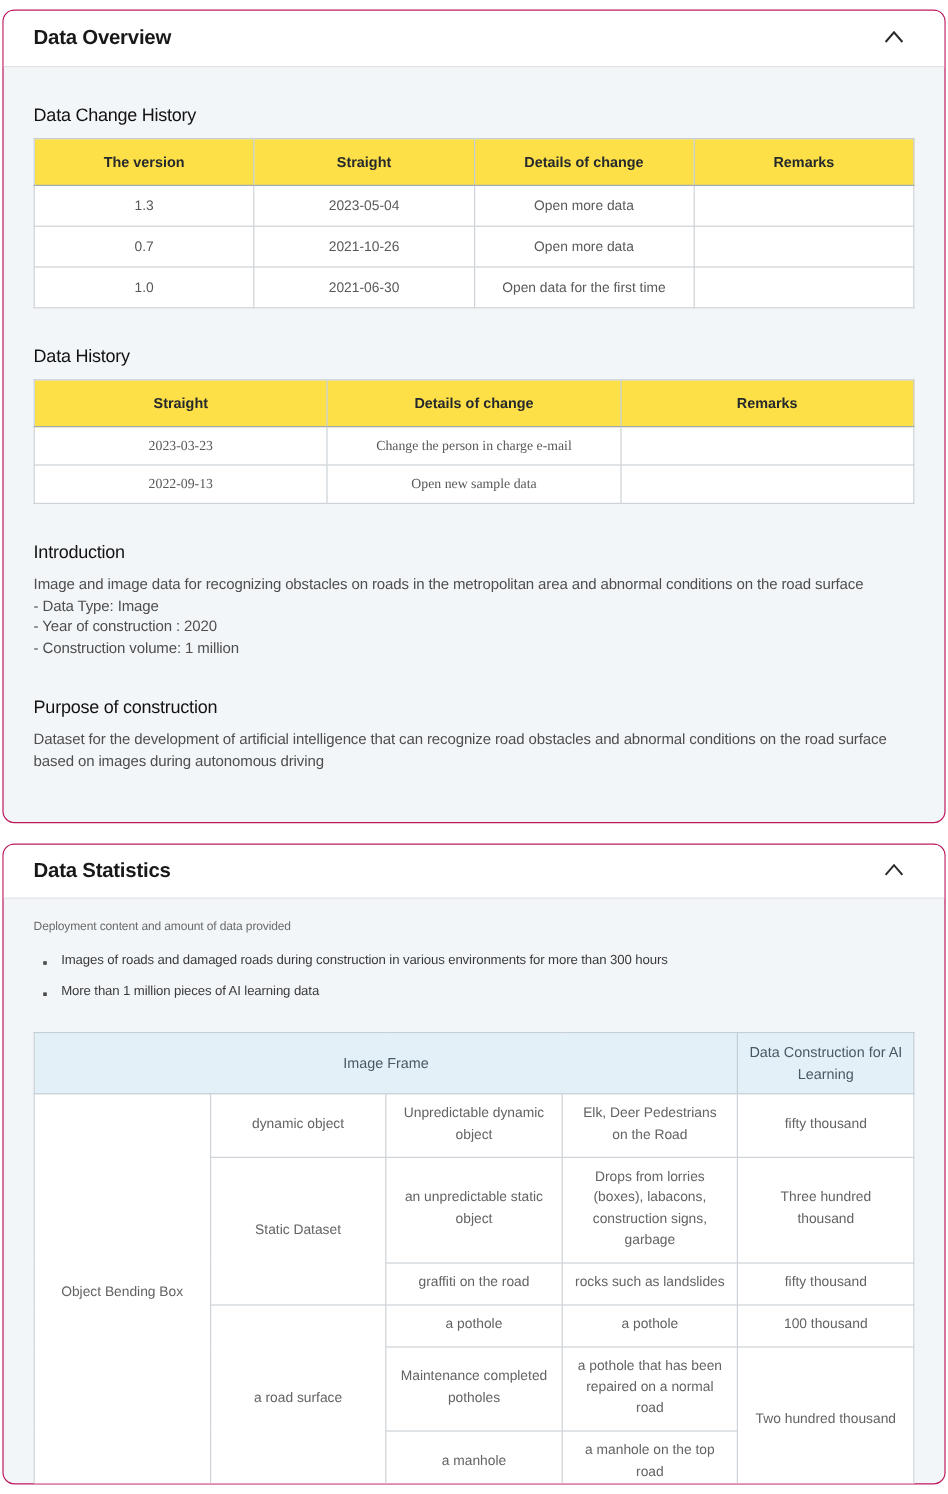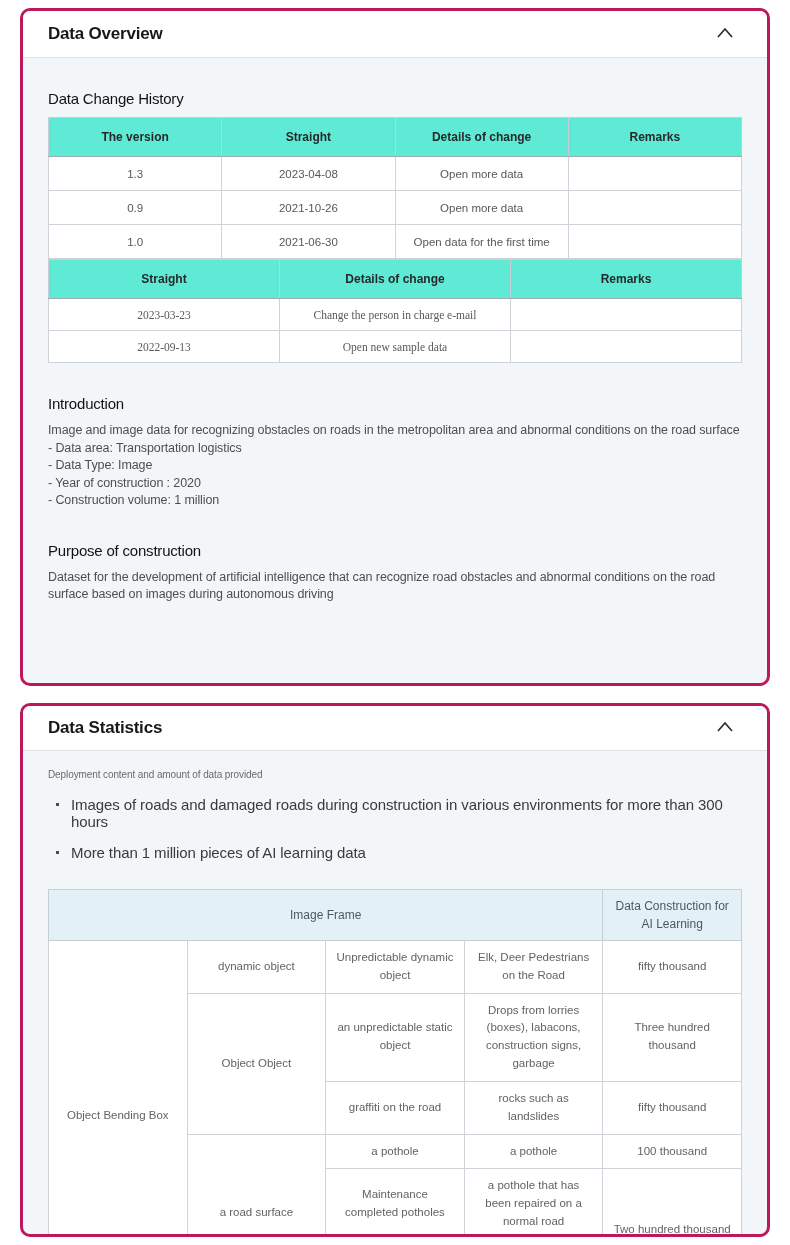--- a/index.html
+++ b/index.html
@@ -1,21 +1,21 @@
 <!DOCTYPE html>
 <html><head>
 <meta charset="utf-8">
 <style>
   * { margin:0; padding:0; box-sizing:border-box; }
   html,body { width:790px; background:#ffffff; font-family:"Liberation Sans", sans-serif; }
   body { height:1245px; overflow:hidden; }
 
   .card {
-    margin:0 20px;
-    border:3px solid #be185d;
+    margin:0 2px;
+    border:1px solid #be185d;
     border-radius:10px;
     background:#f3f6f9;
     overflow:hidden;
   }
   .card-overview { margin-top:8px; height:678px; }
   .card-statistics { margin-top:17px; height:534px; }
 
   .card-header {
     background:#ffffff;
     border-bottom:1px solid #dde2e6;
@@ -32,38 +32,38 @@
 
   .section-heading {
     font-size:15px; font-weight:normal; color:#121212;
     margin:32px 0 10px 0; letter-spacing:-0.2px;
   }
   .section-heading.first { margin-top:14px; }
 
   table { width:100%; border-collapse:collapse; background:#ffffff; table-layout:fixed; }
   .data-table { border:1px solid #bfc9d0; }
   .data-table th {
-    background:#5eead4; border:1px solid #c6ced5; border-bottom:1px solid #9dabb4;
+    background:#fde047; border:1px solid #c6ced5; border-bottom:1px solid #9dabb4;
     font-size:12px; font-weight:bold; color:#26292c;
     height:27px; text-align:center; padding:12px 6px;
   }
   .data-table td {
     border:1px solid #cdd3d8;
     font-size:11.5px; color:#585858; text-align:center;
     padding:4px 8px;
   }
   .table-change td { height:34px; }
   .table-history td { height:32px;font-family:Liberation Serif, serif; }
 
   .body-text { font-size:12.5px; color:#4e4e4e; line-height:17.5px; letter-spacing:-0.1px; }
 
   
   .stats-intro { font-size:10px; color:#6a6a6a; margin:0 0 16px 0; letter-spacing:-0.1px; }
   .bullet-list { list-style:none; }
-  .bullet-item { display:flex; align-items:flex-start; margin:0 0 14px 8px; font-size:15px; color:#3a3a3a; letter-spacing:-0.1px; }
+  .bullet-item { display:flex; align-items:flex-start; margin:0 0 14px 8px; font-size:11px; color:#3a3a3a; letter-spacing:-0.1px; }
   .bullet-marker { width:3px; height:3px; background:#4a4a4a; margin:7px 12px 0 0; flex:0 0 auto; }
 
   .stats-table { margin-top:28px; border:1px solid #bfc9d0; }
   .stats-table th {
     background:#e3f0f8; border:1px solid #c6ced5;
     font-size:12px; font-weight:normal; color:#4a5a64;
     padding:7px 8px; text-align:center; line-height:1.5;
   }
   .stats-table td {
     border:1px solid #cdd3d8; background:#ffffff;
@@ -94,39 +94,40 @@
         <tr>
           <th>The version</th>
           <th>Straight</th>
           <th>Details of change</th>
           <th>Remarks</th>
         </tr>
       </thead>
       <tbody>
         <tr>
           <td>1.3</td>
-          <td>2023-04-08</td>
+          <td>2023-05-04</td>
           <td>Open more data</td>
           <td></td>
         </tr>
         <tr>
-          <td>0.9</td>
+          <td>0.7</td>
           <td>2021-10-26</td>
           <td>Open more data</td>
           <td></td>
         </tr>
         <tr>
           <td>1.0</td>
           <td>2021-06-30</td>
           <td>Open data for the first time</td>
           <td></td>
         </tr>
       </tbody>
     </table>
 
+    <h3 class="section-heading">Data History</h3>
     <table class="data-table table-history">
       <thead>
         <tr>
           <th>Straight</th>
           <th>Details of change</th>
           <th>Remarks</th>
         </tr>
       </thead>
       <tbody>
         <tr>
@@ -138,21 +139,20 @@
           <td>2022-09-13</td>
           <td>Open new sample data</td>
           <td></td>
         </tr>
       </tbody>
     </table>
 
     <h3 class="section-heading">Introduction</h3>
     <div>
       <div class="body-text">Image and image data for recognizing obstacles on roads in the metropolitan area and abnormal conditions on the road surface</div>
-      <div class="body-text">- Data area: Transportation logistics</div>
       <div class="body-text">- Data Type: Image</div>
       <div class="body-text">- Year of construction : 2020</div>
       <div class="body-text">- Construction volume: 1 million</div>
     </div>
 
     <h3 class="section-heading">Purpose of construction</h3>
     <p class="body-text">Dataset for the development of artificial intelligence that can recognize road obstacles and abnormal conditions on the road surface based on images during autonomous driving</p>
 
   </div>
 </section>
@@ -199,21 +199,21 @@
       </thead>
       <tbody>
         <tr>
           <td rowspan="6">Object Bending Box</td>
           <td>dynamic object</td>
           <td>Unpredictable dynamic object</td>
           <td>Elk, Deer Pedestrians on the Road</td>
           <td>fifty thousand</td>
         </tr>
         <tr>
-          <td rowspan="2">Object Object</td>
+          <td rowspan="2">Static Dataset</td>
           <td>an unpredictable static object</td>
           <td>Drops from lorries (boxes), labacons, construction signs, garbage</td>
           <td>Three hundred thousand</td>
         </tr>
         <tr>
           <td>graffiti on the road</td>
           <td>rocks such as landslides</td>
           <td>fifty thousand</td>
         </tr>
         <tr>

